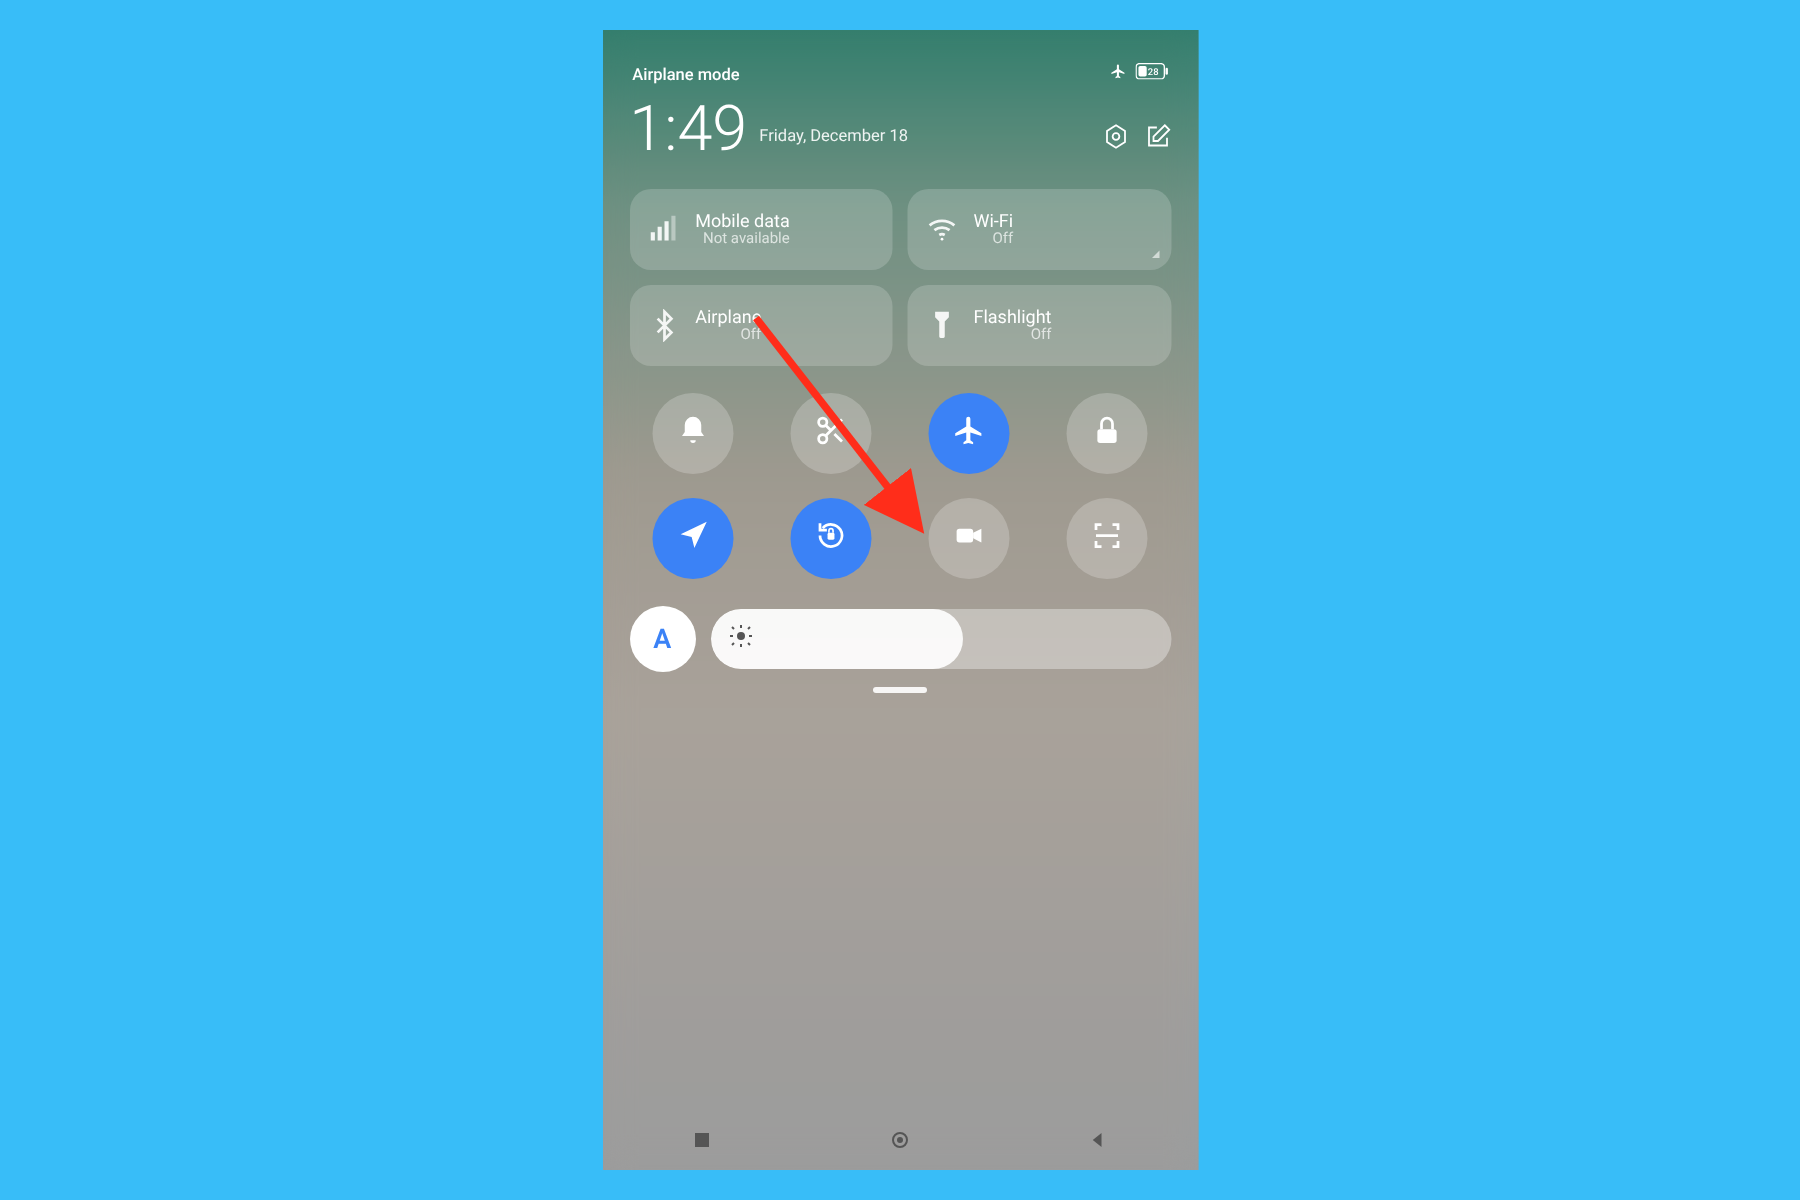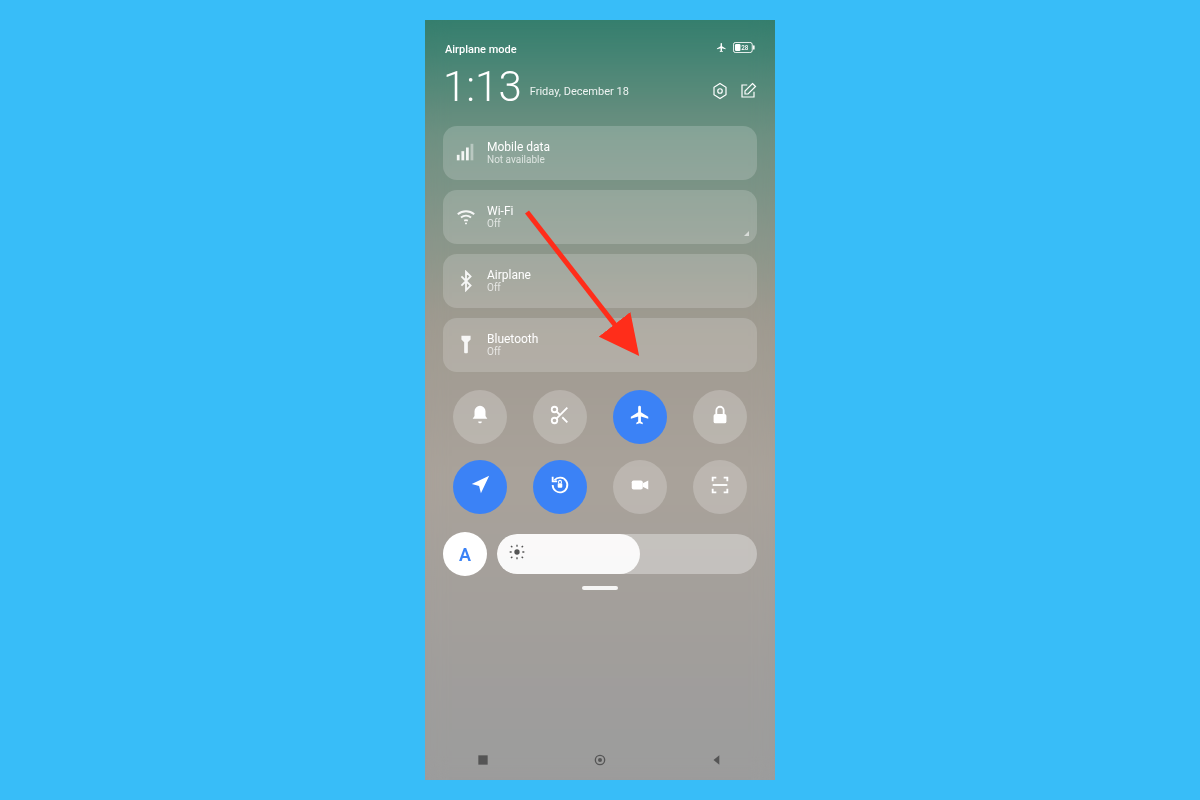--- a/index.html
+++ b/index.html
@@ -7,21 +7,21 @@
     width: 1200px;
     height: 800px;
     background: #38bdf8;
     display: flex;
     align-items: center;
     justify-content: center;
     font-family: -apple-system, BlinkMacSystemFont, "Segoe UI", Roboto, sans-serif;
     overflow: hidden;
   }
   .phone {
-    width: 350px;
+    width: 397px;
     height: 760px;
     background: linear-gradient(180deg, #2e7d6b 0%, #6b9080 15%, #a09a90 40%, #aaa39a 60%, #9c9c9c 100%);
     position: relative;
     overflow: hidden;
     color: #fff;
   }
   .overlay {
     position: absolute;
     inset: 0;
     backdrop-filter: blur(10px);
@@ -54,38 +54,38 @@
   .clock-date {
     font-size: 11px;
     color: rgba(255,255,255,0.9);
     position: relative;
     bottom: 6px;
   }
   .clock-actions { display: flex; gap: 10px; align-items: center; position: relative; bottom: 4px; }
   .clock-actions svg { width: 18px; height: 18px; stroke: #fff; }
   .tiles-large {
     display: grid;
-    grid-template-columns: 1fr;
+    grid-template-columns: 1fr 1fr;
     gap: 10px;
     margin-bottom: 12px;
   }
   .tile-large {
     background: rgba(255,255,255,0.18);
     border-radius: 14px;
     padding: 12px 12px;
     display: flex;
     align-items: center;
     gap: 10px;
     min-height: 54px;
     position: relative;
   }
   .tile-large .icon { width: 22px; height: 22px; flex-shrink: 0; display:flex; align-items:center; justify-content:center; }
   .tile-large .txt { display: flex; flex-direction: column; }
   .tile-large .title { font-size: 12px; color: #fff; line-height:1.2; }
-  .tile-large .sub { font-size: 10px; color: rgba(255,255,255,0.7); line-height:1.2; }
+  .tile-large .sub { font-size: 10px; color: rgba(255,255,255,0.7); line-height:1.2;text-align:right; }
   .wifi-tile::after {
     content: "";
     position: absolute;
     right: 8px;
     bottom: 8px;
     width: 0; height: 0;
     border-left: 5px solid transparent;
     border-bottom: 5px solid rgba(255,255,255,0.6);
   }
   .tiles-small {
@@ -187,21 +187,21 @@
             <rect x="25.5" y="4" width="2" height="6" rx="1" fill="#fff"></rect>
             <rect x="2.5" y="2.5" width="7" height="9" rx="1.5" fill="#fff"></rect>
             <text x="15" y="10" font-size="8" fill="#fff" text-anchor="middle">28</text>
           </svg>
         </span>
       </div>
     </div>
 
     <div class="clockrow">
       <div class="clock-left">
-        <div class="clock-time">1:13</div>
+        <div class="clock-time">1:49</div>
         <div class="clock-date">Friday, December 18</div>
       </div>
       <div class="clock-actions">
         <span>
           <svg viewBox="0 0 24 24" fill="none" stroke="#fff" stroke-width="1.6">
               <polygon points="12,2 20,7 20,17 12,22 4,17 4,7"></polygon>
               <circle cx="12" cy="12" r="3"></circle>
             </svg>
         </span>
         <span>
@@ -253,21 +253,21 @@
           <span class="sub">Off</span>
         </div>
       </div>
       <div class="tile-large">
         <span class="icon">
           <svg viewBox="0 0 24 24" fill="rgba(255,255,255,0.9)">
               <path d="M7 2h10v4l-3 3v11a1 1 0 0 1-1 1h-2a1 1 0 0 1-1-1V9L7 6V2z"></path>
             </svg>
         </span>
         <div class="txt">
-          <span class="title">Bluetooth</span>
+          <span class="title">Flashlight</span>
           <span class="sub">Off</span>
         </div>
       </div>
     </div>
 
     <div class="tiles-small">
       <div class="tile-small">
         <span><svg viewBox="0 0 24 24" fill="#fff">
               <path d="M12 2a6 6 0 0 0-6 6v5l-2 3h16l-2-3V8a6 6 0 0 0-6-6z"></path>
               <path d="M10 19a2 2 0 0 0 4 0"></path>

